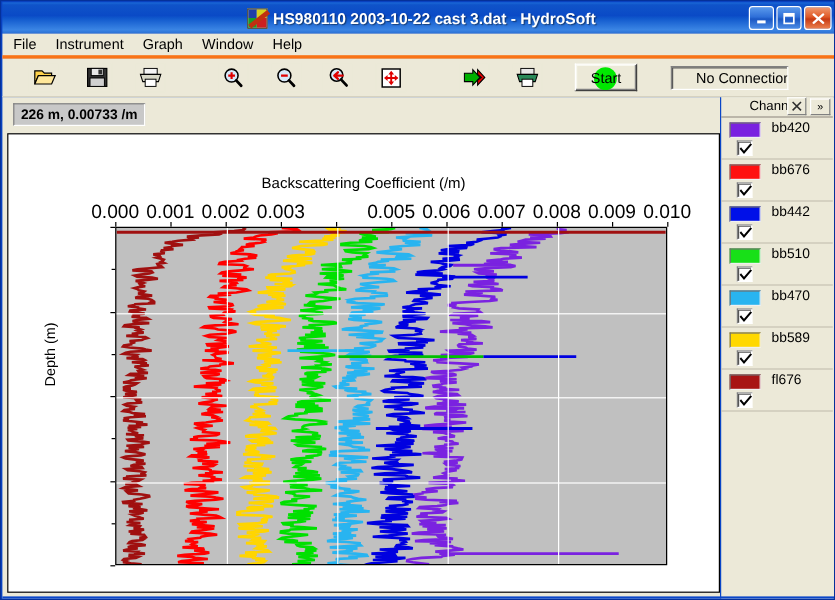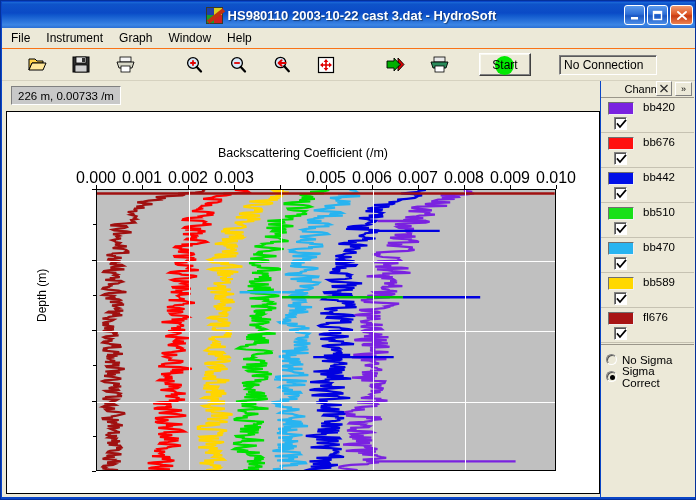--- a/index.html
+++ b/index.html
@@ -61,21 +61,21 @@
     width: 23px;
   }
   .tbtn svg { display:block; }
 
   
   #menubar {
     position: absolute; left: 1px; top: 27px;
     width: 694px; height: 21px;
     background: #ece9d8;
     display: flex; align-items: center;
-    border-bottom: 1px solid #f97316;
+    border-bottom: 3px solid #f97316;
   }
   .menu-item {
     font-size: 12px; color: #000;
     padding: 2px 7px; margin-left: 2px; cursor: default;
     white-space: nowrap;
   }
 
   
   #toolbar {
     position: absolute; left: 1px; top: 48px;
@@ -116,21 +116,21 @@
     font-size:12px; color:#000;
   }
   #conn-box {
     margin-left: 12px;
     width: 98px; height: 20px;
     background: #ece9d8;
     border: 1px solid #808080;
     border-right-color:#fff; border-bottom-color:#fff;
     box-shadow: inset 1px 1px 0 #5a5a5a;
     display:flex; align-items:center;
-    padding-left: 4px;
+    padding-left: 20px;
     font-size: 12px; color:#000;
     overflow:hidden; white-space:nowrap;
   }
 
   
   #client {
     position: absolute; left: 1px; top: 80px;
     width: 694px; height: 418px;
     background: #ece9d8;
   }
@@ -145,21 +145,21 @@
   }
 
   
   #coord-box {
     position: absolute; left: 9px; top: 5px;
     width: 110px; height: 19px;
     background: #c8c8c8;
     border: 1px solid #808080;
     border-right-color:#fff; border-bottom-color:#fff;
     display:flex; align-items:center; justify-content:center;
-    font-size: 11.5px; color:#000; white-space:nowrap;
+    font-size: 11.5px; color:#000; white-space:nowrap;font-weight:bold;
   }
 
   
   #graph-win {
     position: absolute; left: 4px; top: 30px;
     width: 594px; height: 383px;
     background: #ffffff;
     border: 1px solid #000000;
   }
   #chart-title {
@@ -523,26 +523,16 @@
         <div class="ch-row">
           <div class="ch-swatch" style="background: rgb(168, 20, 20);"></div>
           <div class="ch-name">fl676</div>
           <div class="ch-check">
             <svg width="11" height="11" viewBox="0 0 11 11">
               <path d="M1.5 5 L4 8 L9.5 1.5" stroke="#000" stroke-width="1.7" fill="none" stroke-linecap="square"></path>
             </svg>
           </div>
         </div>
       </div>
-    <div id="sigma-group">
-        <div class="radio-row">
-          <div class="radio-dot"></div>
-          <div class="radio-label">No Sigma</div>
-        </div>
-        <div class="radio-row">
-          <div class="radio-dot sel"></div>
-          <div class="radio-label">Sigma Correct</div>
-        </div>
-      </div>
   </div>
 
   <div id="bottom-strip"></div>
 </div>
 
 </body></html>

